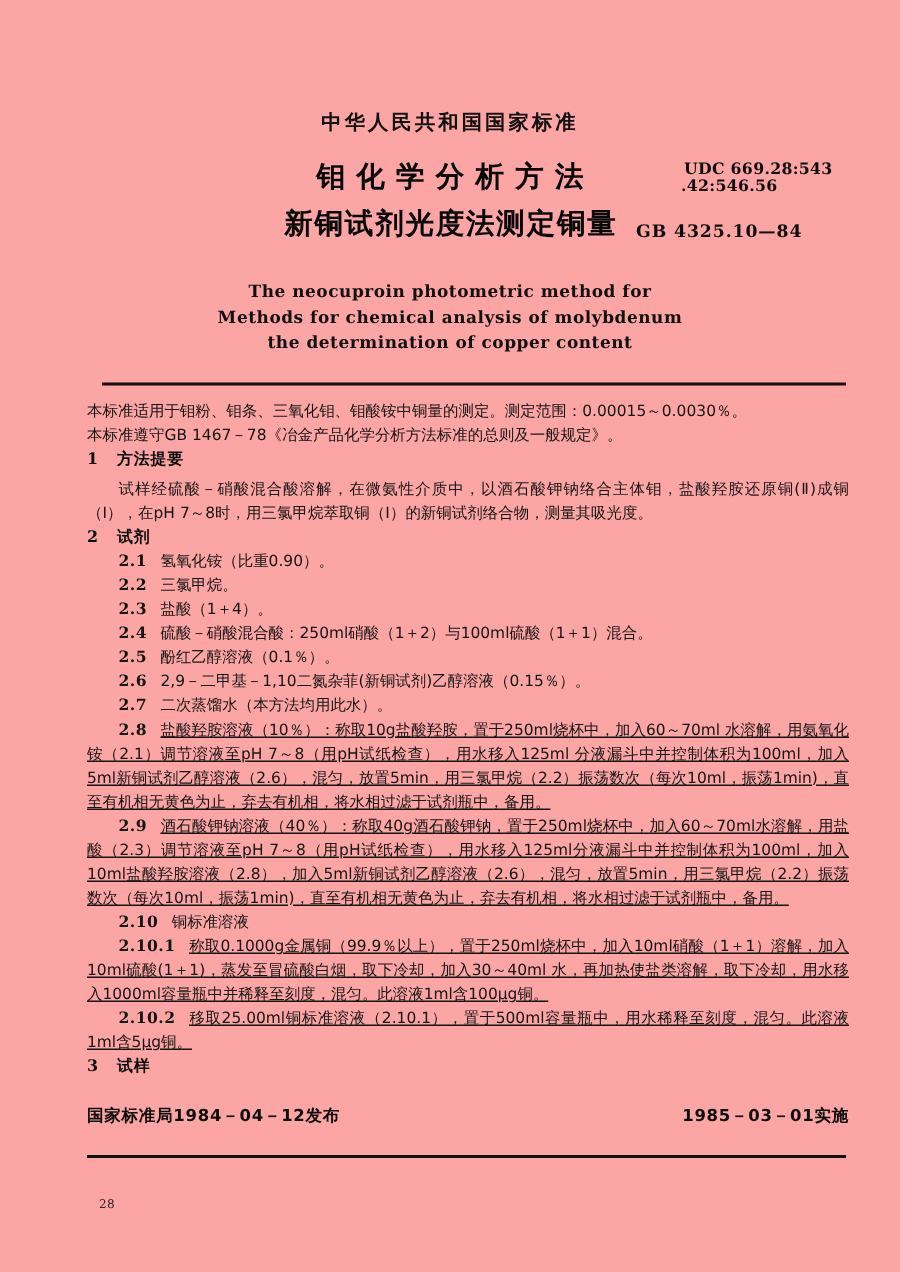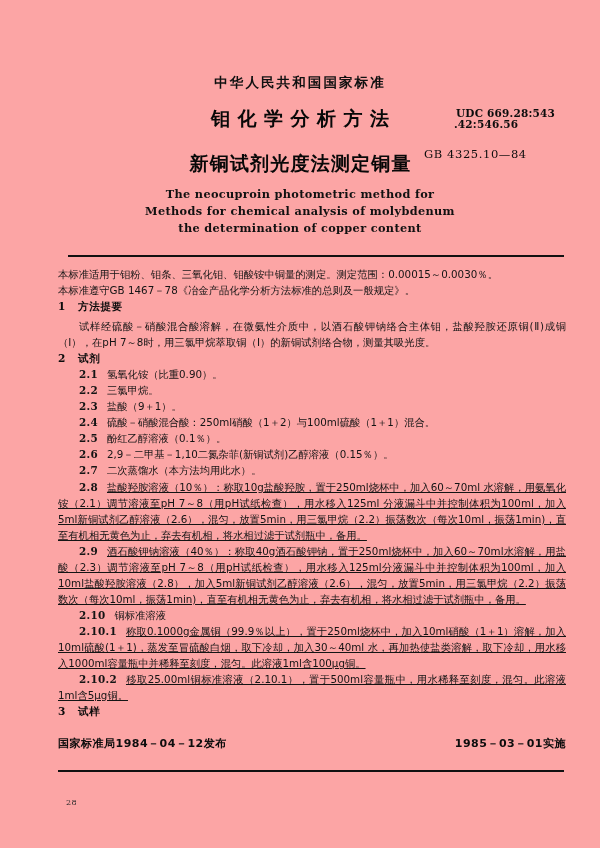--- a/index.html
+++ b/index.html
@@ -40,21 +40,21 @@
   .title-main {
     margin-top: 19px;
     font-size: 19px;
     font-weight: bold;
     letter-spacing: 7.5px;
     line-height: 1;
     text-indent: 7.5px;
     color: #080808;
   }
   .title-sub {
-    margin-top: 26px;
+    margin-top: 12px;
     font-size: 19px;
     font-weight: bold;
     letter-spacing: 1.2px;
     line-height: 1;
     text-indent: 1.2px;
     color: #080808;
   }
 
   .codes {
     position: absolute;
@@ -78,21 +78,21 @@
     font-weight: bold;
     letter-spacing: 0.2px;
     line-height: 1.05;
     padding-left: 30px;
     white-space: nowrap;
   }
   .gb-line {
     margin-top: 17px;
     font-family: "DejaVu Serif", "Liberation Serif", serif;
     font-size: 11.5px;
-    font-weight: normal;
+    font-weight: bold;
     letter-spacing: 0.6px;
     white-space: nowrap;
   }
 
   
   .entitle {
     position: absolute;
     left: 0;
     right: 0;
     top: 186px;
@@ -266,21 +266,21 @@
       <span class="num">2</span><span class="nm-lbl">试剂</span>
     </p>
 
     <p class="item gap-c">
       <span class="inum">2.1</span><span class="itxt">氢氧化铵（比重0.90）。</span>
     </p>
     <p class="item">
       <span class="inum">2.2</span><span class="itxt">三氯甲烷。</span>
     </p>
     <p class="item">
-      <span class="inum">2.3</span><span class="itxt">盐酸（9＋1）。</span>
+      <span class="inum">2.3</span><span class="itxt">盐酸（1＋4）。</span>
     </p>
     <p class="item">
       <span class="inum">2.4</span><span class="itxt">硫酸－硝酸混合酸：250ml硝酸（1＋2）与100ml硫酸（1＋1）混合。</span>
     </p>
     <p class="item">
       <span class="inum">2.5</span><span class="itxt">酚红乙醇溶液（0.1％）。</span>
     </p>
     <p class="item">
       <span class="inum">2.6</span><span class="itxt">2,9－二甲基－1,10二氮杂菲(新铜试剂)乙醇溶液（0.15％）。</span>
     </p>

